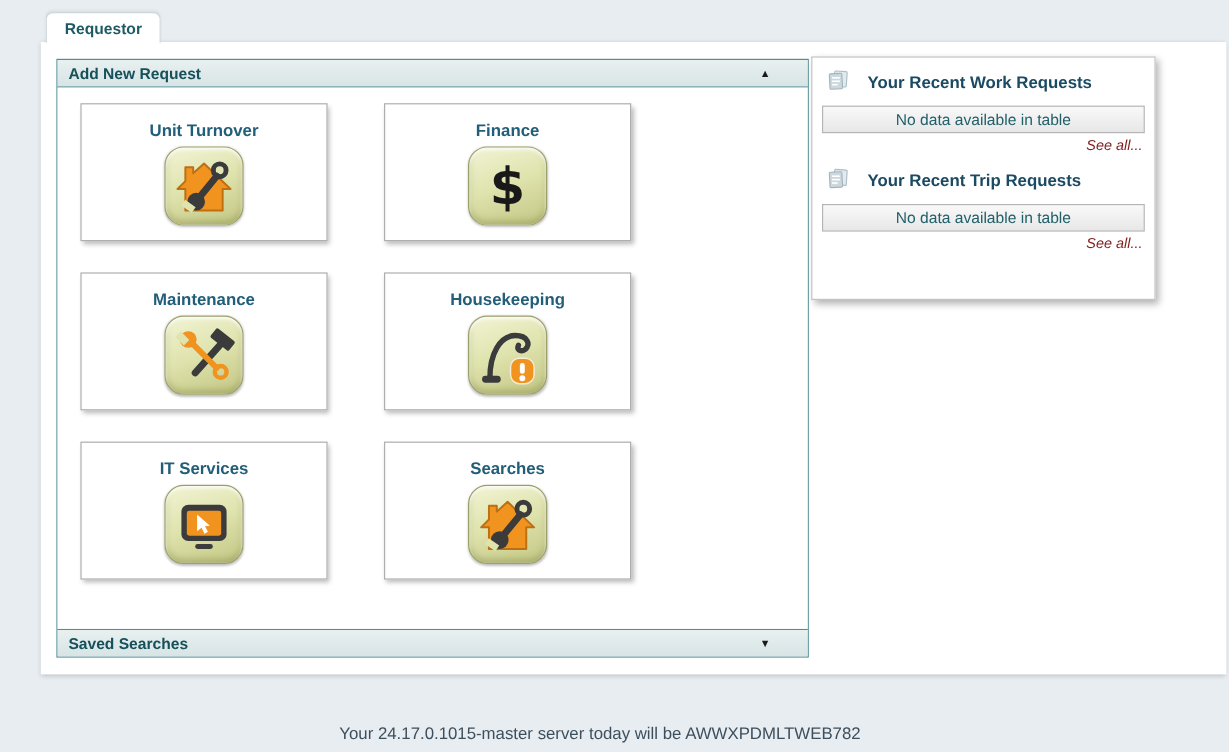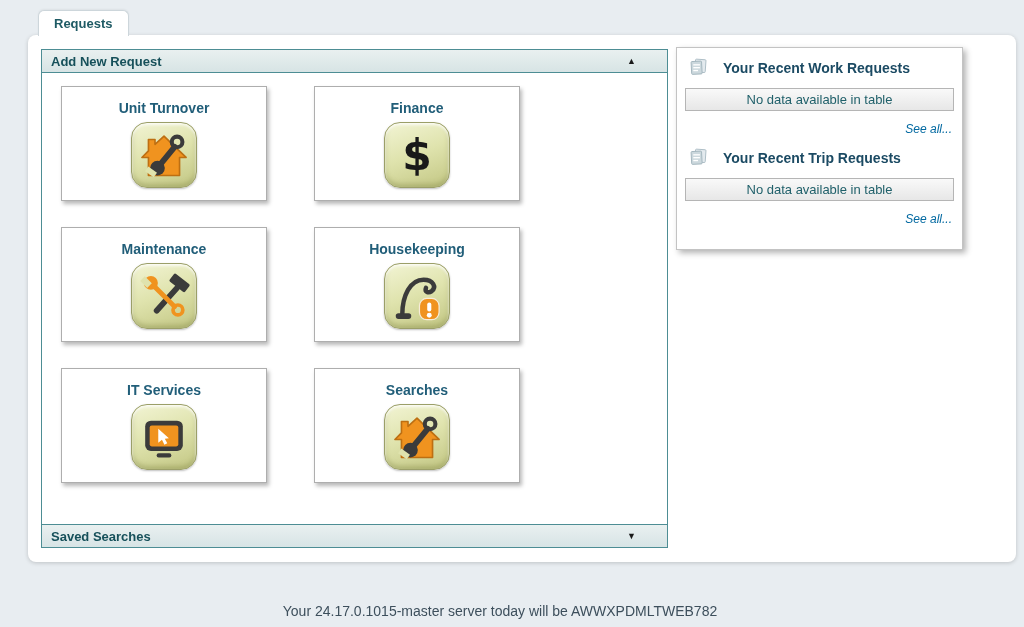--- a/index.html
+++ b/index.html
@@ -7,22 +7,22 @@
     font-family:"Liberation Sans", sans-serif; background:#e8edf1; }
   .stage { position:relative; width:1024px; height:627px; }
 
   
   .tab { position:absolute; left:38px; top:10px; height:26px; padding:0 15px;
     background:#ffffff; border:1px solid #cdd6db; border-bottom:none;
     border-radius:6px 6px 0 0; line-height:25px; font-size:13px; font-weight:bold;
     color:#1e5a64; z-index:3; box-shadow:0 -1px 2px rgba(0,0,0,0.05); cursor:pointer; }
 
   
-  .outer-panel { position:absolute; left:28px; top:35px; width:988px; height:527px;
-    background:#ffffff; border-radius:8px; box-shadow:0 1px 4px rgba(0,0,0,0.18); z-index:1; }
+  .outer-panel { position:absolute; left:34px; top:35px; width:988px; height:527px;
+    background:#ffffff; border-radius:0; box-shadow:0 1px 4px rgba(0,0,0,0.18); z-index:1; }
 
   
   .accordion { position:absolute; left:13px; top:14px; width:627px; height:499px;
     border:1px solid #4d8d94; display:flex; flex-direction:column; background:#fff; }
   .acc-bar { height:23px; background:linear-gradient(#e9f0f0,#d7e4e5);
     display:flex; align-items:center; padding:0 9px; font-size:13px; font-weight:bold;
     color:#16505a; cursor:pointer; flex:0 0 auto; }
   .acc-bar.top { border-bottom:1px solid #4d8d94; }
   .acc-bar.bottom { border-top:1px solid #4d8d94; }
   .acc-arrow { margin-left:auto; margin-right:22px; font-size:9px; color:#1a1a1a; }
@@ -42,37 +42,37 @@
   .c1 { left:19px; } .c2 { left:272px; }
 
   
   .side-card { position:absolute; left:676px; top:47px; width:287px; height:203px;
     background:#fff; border:1px solid #c3c3c3; box-shadow:3px 3px 6px rgba(0,0,0,0.3);
     z-index:2; padding:10px 8px 0 8px; }
   .side-head { display:flex; align-items:center; gap:15px; padding-left:4px; margin-bottom:11px; }
   .side-title { font-size:14px; font-weight:bold; color:#1b4a63; }
   .empty-bar { height:23px; line-height:21px; text-align:center; font-size:13px; color:#20606a;
     background:linear-gradient(#f9f9f9,#e7e7e7); border:1px solid #b5b5b5; }
-  .see-all { text-align:right; font-size:12px; font-style:italic; color:#0369a1;
-    margin:11px 2px 12px 0; cursor:pointer; }
+  .see-all { text-align:right; font-size:12px; font-style:italic; color:#7f1d1d;
+    margin:3px 2px 12px 0; cursor:pointer; }
 
   
   .footer-links { position:absolute; left:0; top:572px; width:1000px; text-align:center;
     font-size:13px; color:#2e8b90; }
   .footer-links a { color:#2e8b90; text-decoration:none; cursor:pointer; }
   .sep { color:#356b74; margin:0 5px; }
   .server-line { position:absolute; left:0; top:603px; width:1000px; text-align:center;
     font-size:14px; color:#3d4f5c; }
 </style>
 </head>
 <body>
 
 <div class="stage">
 
-  <div class="tab">Requests</div>
+  <div class="tab">Requestor</div>
 
   <div class="outer-panel">
 
     <div class="accordion">
       <div class="acc-bar top">
         <span>Add New Request</span>
         <span class="acc-arrow">▲</span>
       </div>
 
       <div class="acc-body">

